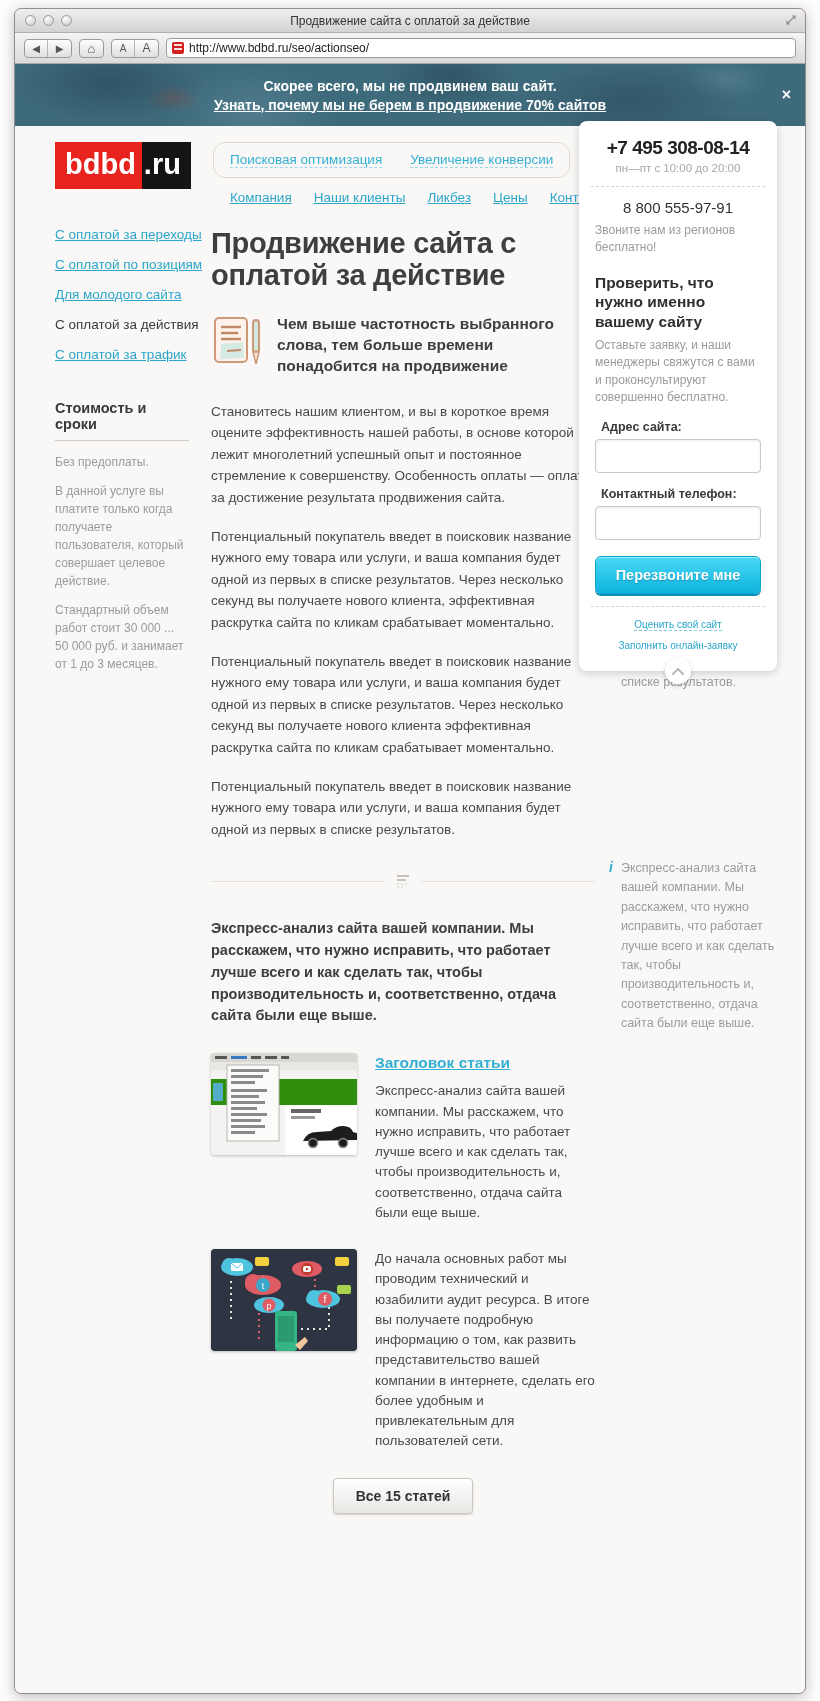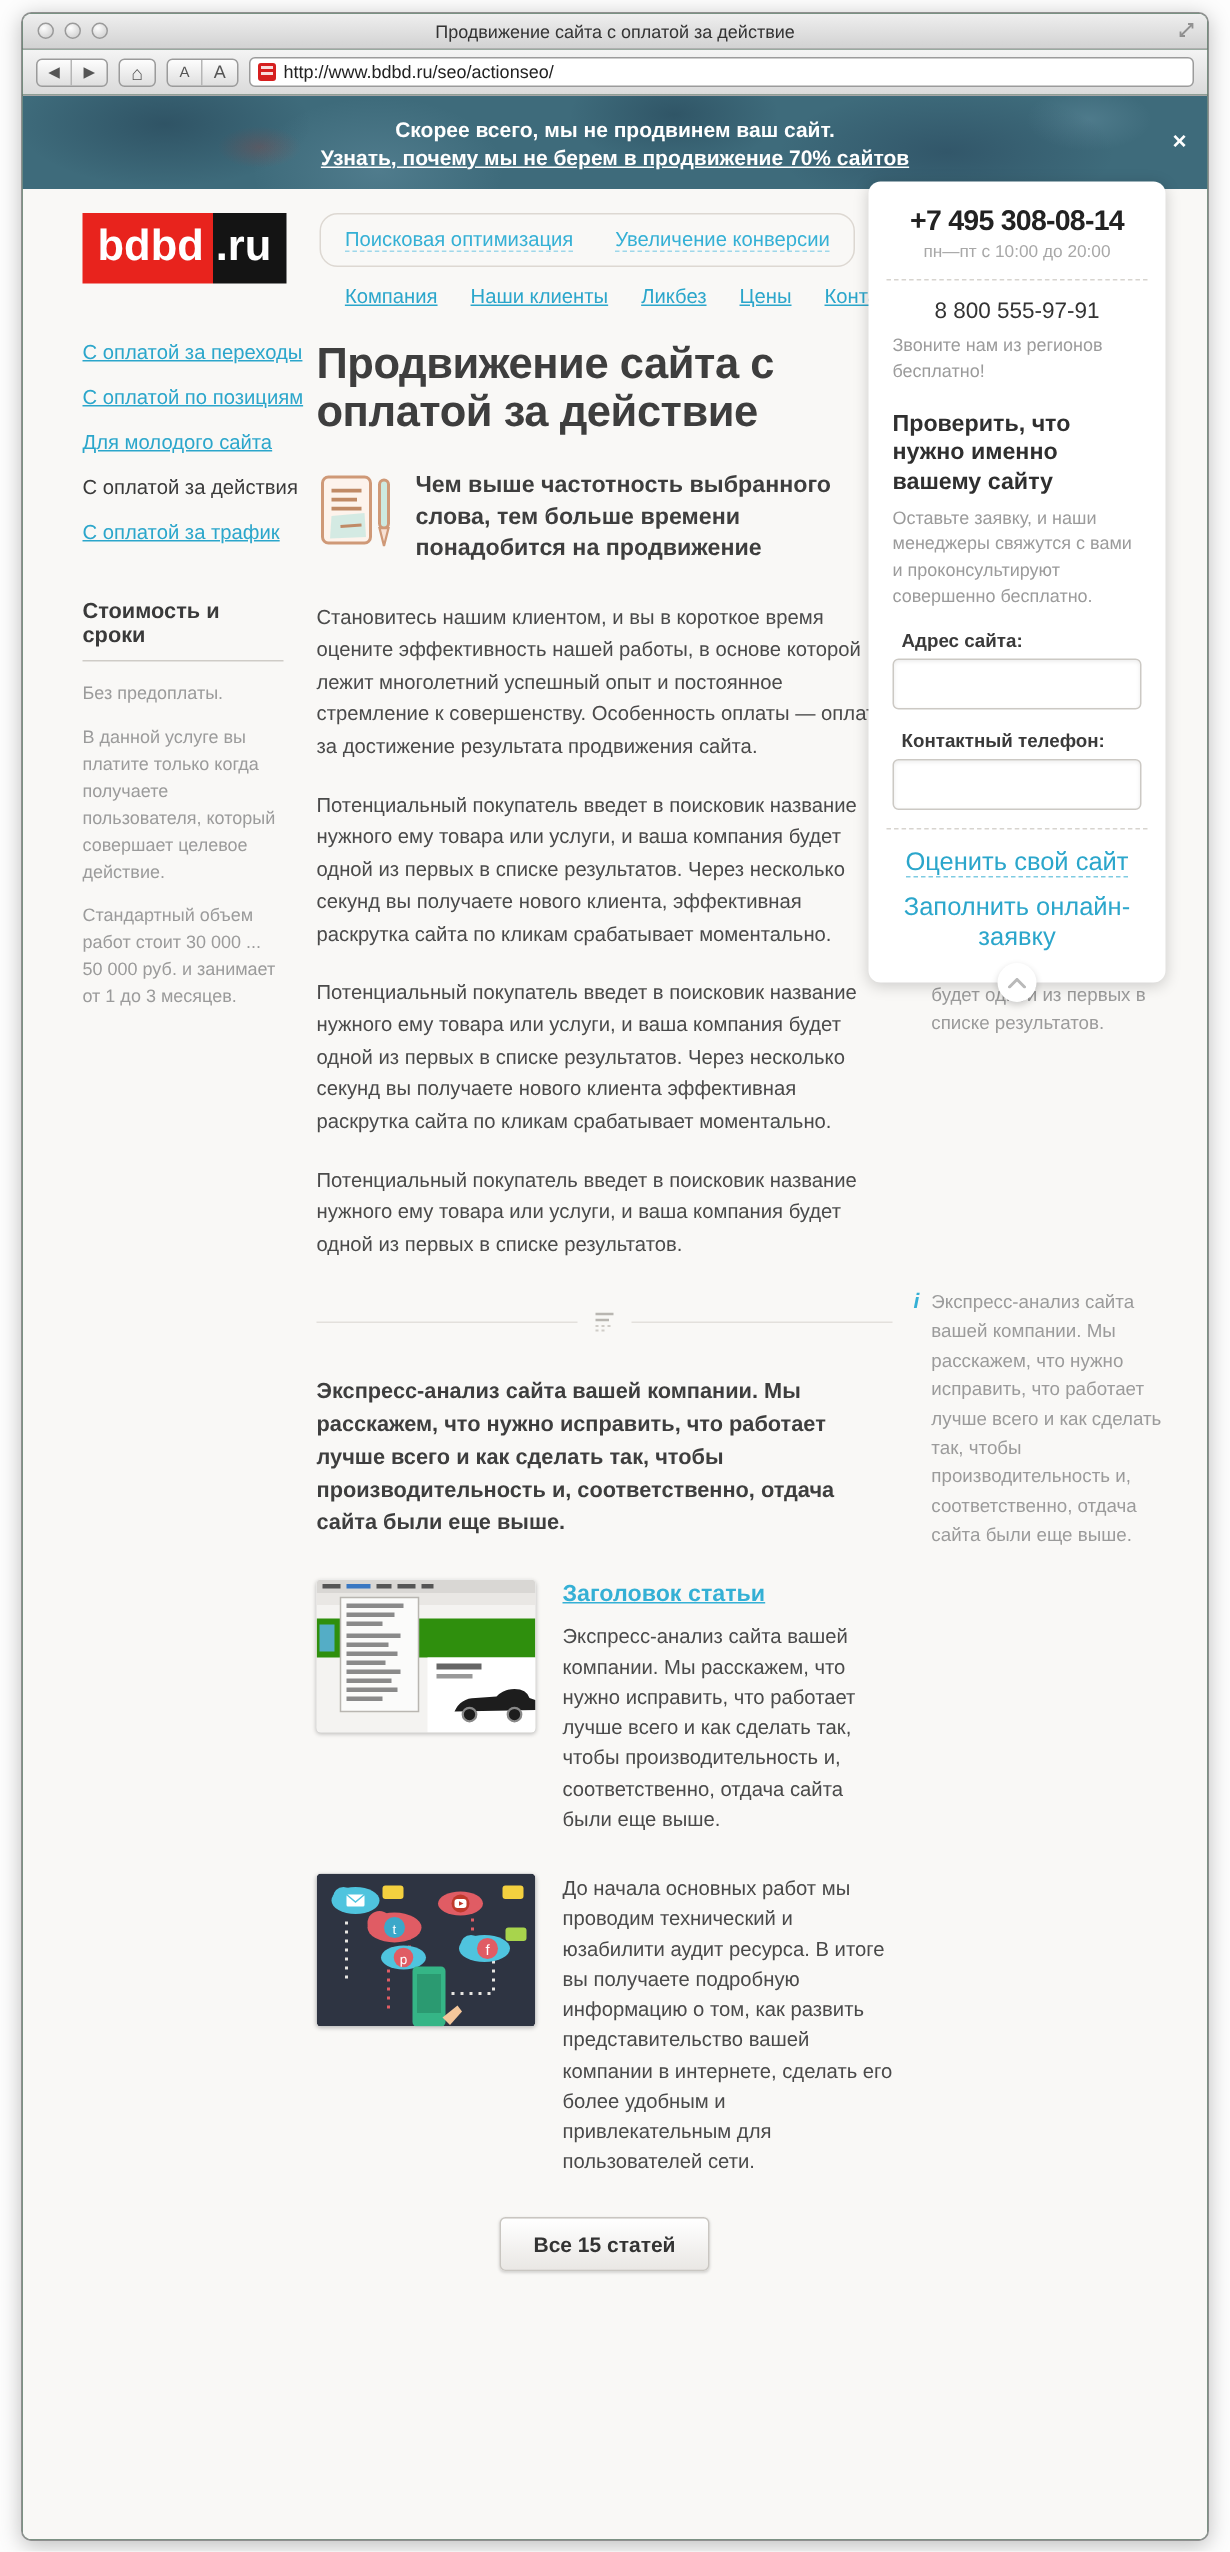--- a/index.html
+++ b/index.html
@@ -2,21 +2,21 @@
 <html><head>
 <meta charset="utf-8">
 <style>
   * { margin:0; padding:0; box-sizing:border-box; }
   html,body { width:820px; background:#fdfdfd; font-family:"Liberation Sans", sans-serif; }
   body { position:relative; height:1701px; overflow:hidden; }
 
   
   .window { position:absolute; left:14px; top:8px; width:792px; height:1686px;
             border:1px solid #8f8f8f; border-radius:7px; box-shadow:0 3px 14px rgba(0,0,0,.25);
-            display:flex; flex-direction:column; overflow:hidden; background:#14532d; }
+            display:flex; flex-direction:column; overflow:hidden; background:#f9a8d4; }
   .titlebar { height:24px; background:linear-gradient(#efefef,#d2d2d2); border-bottom:1px solid #b0b0b0;
               display:flex; align-items:center; position:relative; }
   .lights { display:flex; gap:7px; margin-left:10px; }
   .light { width:11px; height:11px; border-radius:50%; border:1px solid #9a9a9a;
            background:radial-gradient(circle at 35% 30%, #fdfdfd, #c9c9c9); }
   .win-title { position:absolute; left:0; right:0; text-align:center; font-size:12px; color:#333; }
   .resize-ic { position:absolute; right:8px; top:5px; width:12px; height:12px; opacity:.65; }
   .toolbar { height:31px; background:linear-gradient(#f4f4f4,#dadada); border-bottom:1px solid #a6a6a6;
              display:flex; align-items:center; gap:7px; padding:0 9px; }
   .btn-group { display:flex; border:1px solid #9b9b9b; border-radius:4px; overflow:hidden;
@@ -106,21 +106,21 @@
   .card-phone2 { font-size:15px; color:#333; text-align:center; }
   .card-grey { font-size:12px; color:#9b9b9b; line-height:1.45; margin-top:6px; }
   .card-h { font-size:15.5px; font-weight:bold; color:#2f2f2f; line-height:1.25; margin-top:16px; }
   .card-label { font-size:12.5px; font-weight:bold; color:#3a3a3a; margin:14px 0 5px 6px; }
   .card-input { width:100%; height:34px; border:1px solid #ccc9c4; border-radius:4px;
                 box-shadow:inset 0 1px 3px rgba(0,0,0,.08); font-size:13px; padding:0 8px; background:#fff; }
   .cta { display:block; width:100%; margin-top:16px; padding:10px 0; font-size:14.5px; font-weight:bold; color:#fff;
          text-shadow:0 1px 1px rgba(0,60,80,.35); background:linear-gradient(#49d8f5,#0db3de);
          border:1px solid #0aa3cc; border-radius:6px; box-shadow:0 2px 0 #0890b5, inset 0 1px 0 rgba(255,255,255,.5);
          cursor:pointer; font-family:inherit; }
-  .card-link { display:block; text-align:center; font-size:17px; color:#2ba6cb; margin-top:10px; cursor:pointer; }
+  .card-link { display:block; text-align:center; font-size:10px; color:#2ba6cb; margin-top:10px; cursor:pointer; }
   .card-link.dashed { text-decoration:none; }
   .card-link.dashed span { border-bottom:1px dashed #7fcbe2; }
   .card-tab { position:absolute; left:50%; bottom:-13px; transform:translateX(-50%); width:26px; height:26px;
               background:#fff; border-radius:50%; box-shadow:0 2px 5px rgba(0,0,0,.18);
               display:flex; align-items:center; justify-content:center; cursor:pointer; }
 </style>
 </head>
 <body>
 
 <div class="window">
@@ -169,20 +169,21 @@
       <div class="card-hours">пн—пт с 10:00 до 20:00</div>
       <div class="dash-div"></div>
       <div class="card-phone2">8 800 555-97-91</div>
       <div class="card-grey">Звоните нам из регионов бесплатно!</div>
       <div class="card-h">Проверить, что нужно именно вашему сайту</div>
       <div class="card-grey">Оставьте заявку, и наши менеджеры свяжутся с вами и проконсультируют совершенно бесплатно.</div>
       <div class="card-label">Адрес сайта:</div>
       <input class="card-input" type="text" style="">
       <div class="card-label">Контактный телефон:</div>
       <input class="card-input" type="text" style="">
+      <button class="cta">Перезвоните мне</button>
       <div class="dash-div"></div>
       <a class="card-link dashed"><span>Оценить свой сайт</span></a>
       <a class="card-link">Заполнить онлайн-заявку</a>
       <div class="card-tab">
         <svg width="12" height="7" viewBox="0 0 12 7">
           <path d="M1 6 L6 1 L11 6" stroke="#b9b9b9" stroke-width="2" fill="none" stroke-linecap="round"></path>
         </svg>
       </div>
     </div>
 

